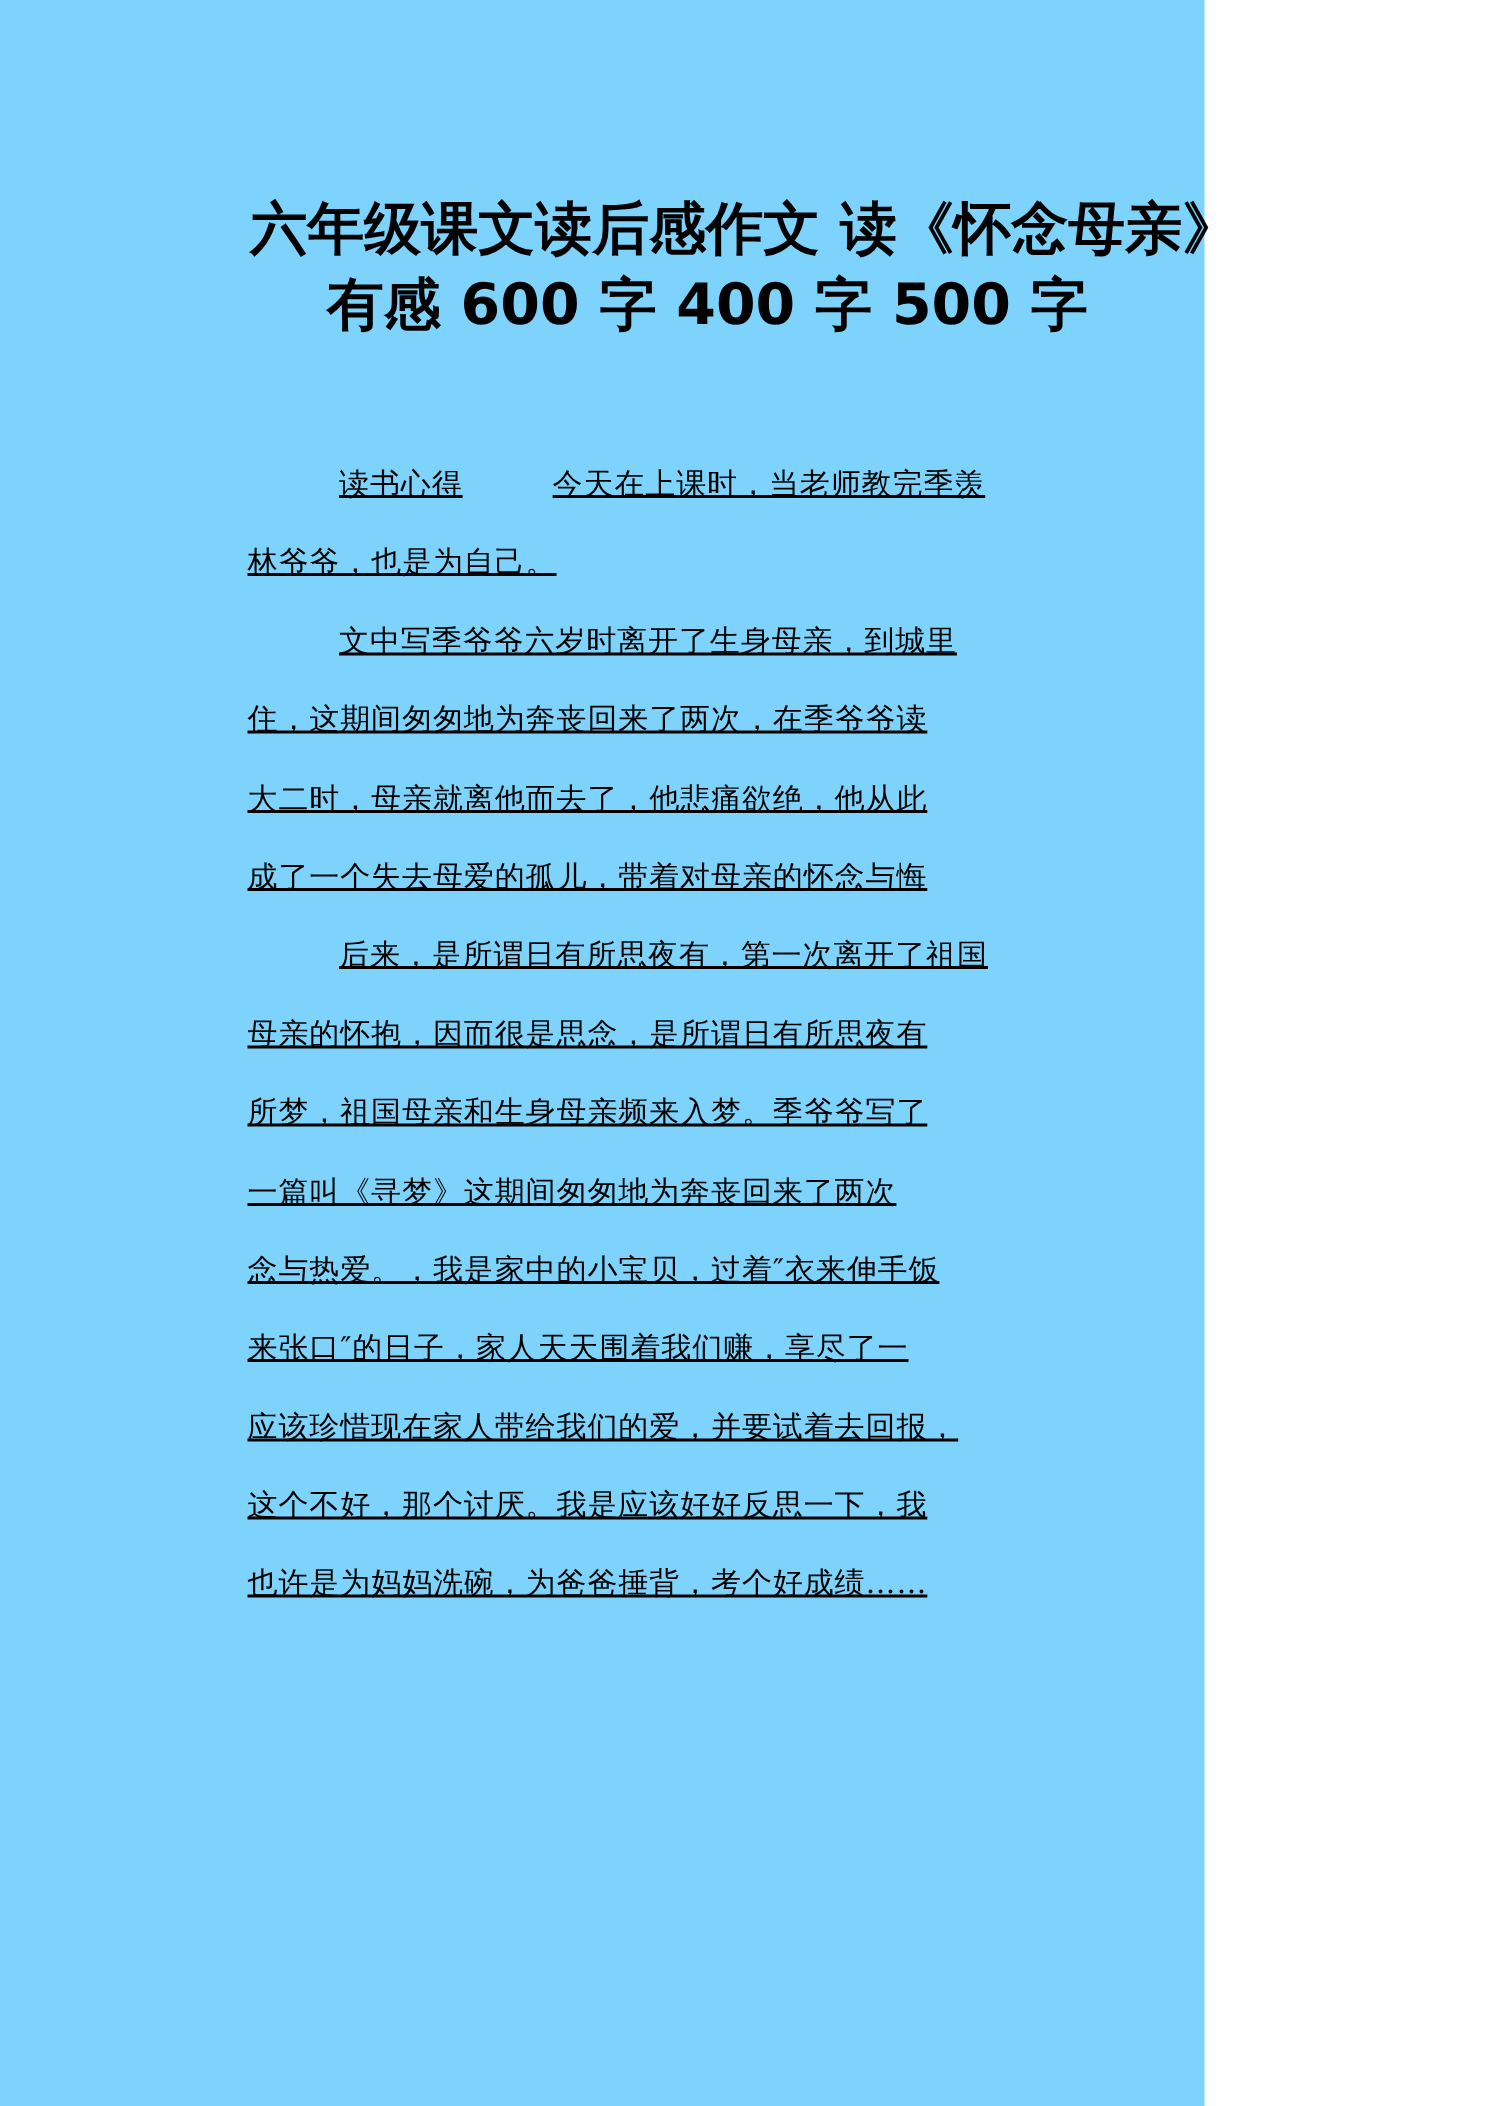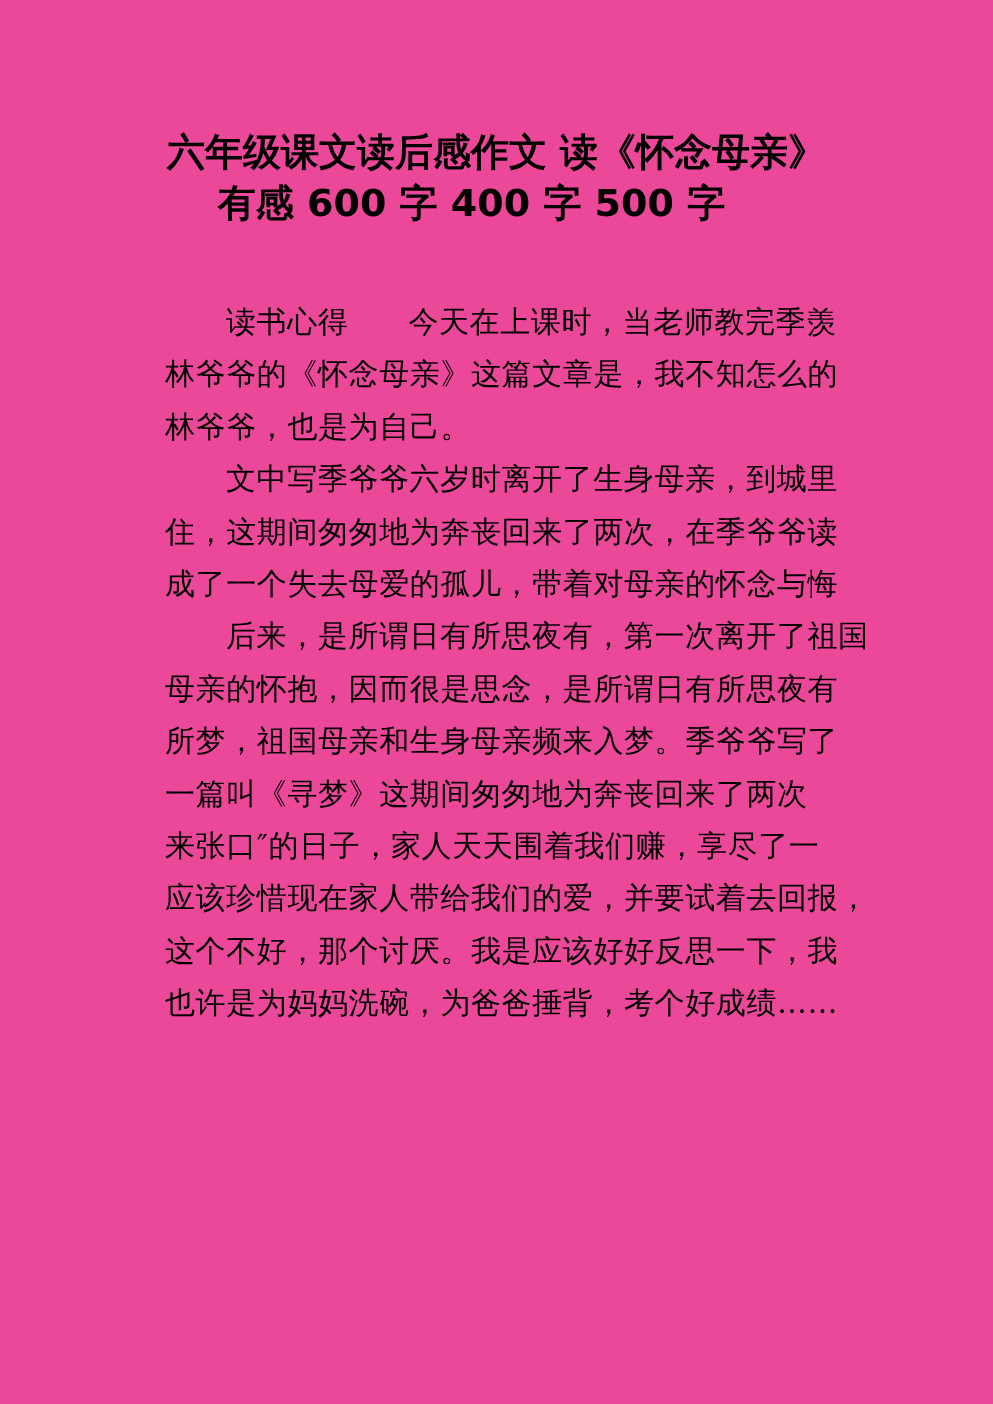--- a/index.html
+++ b/index.html
@@ -11,23 +11,23 @@
       width: 993px;
       height: 1404px;
       position: relative;
       overflow: hidden;
       font-family: "DejaVu Serif", "Liberation Serif", serif;
       color: #000000;
     }
     .page {
       position: absolute;
       left: 0; top: 0;
-      width: 993px;
+      width: 803px;
       height: 1404px;
-      background: #ec4899;
+      background: #7dd3fc;
     }
     .title {
       position: absolute;
       left: 0;
       width: 993px;
       text-align: center;
       font-family: "DejaVu Sans", "Liberation Sans", sans-serif;
       font-weight: bold;
       font-size: 38px;
       line-height: 52px;
@@ -38,46 +38,48 @@
     .title.l2 { top: 177px; left: -25px; }
     .body-text {
       position: absolute;
       left: 165px;
       top: 296px;
       width: 680px;
     }
     .line {
       height: 52.4px;
       line-height: 52.4px;
-      font-size: 30px;
+      font-size: 20px;
       white-space: nowrap;
       letter-spacing: 0.6px;
+      text-decoration: underline;
     }
     .line.indent { padding-left: 61px; }
     .gap { display: inline-block; width: 60px; }
   </style>
 </head>
 <body>
 
 <div class="page">
   <div class="title l1">六年级课文读后感作文  读《怀念母亲》</div>
   <div class="title l2">有感 600 字 400 字 500 字</div>
 
   <div class="body-text">
 
     <div class="line indent"><span>读书心得</span><span class="gap"></span><span>今天在上课时，当老师教完季羡</span></div>
-    <div class="line">林爷爷的《怀念母亲》这篇文章是，我不知怎么的</div>
     <div class="line">林爷爷，也是为自己。</div>
 
     <div class="line indent">文中写季爷爷六岁时离开了生身母亲，到城里</div>
     <div class="line">住，这期间匆匆地为奔丧回来了两次，在季爷爷读</div>
+    <div class="line">大二时，母亲就离他而去了，他悲痛欲绝，他从此</div>
     <div class="line">成了一个失去母爱的孤儿，带着对母亲的怀念与悔</div>
 
     <div class="line indent">后来，是所谓日有所思夜有，第一次离开了祖国</div>
     <div class="line">母亲的怀抱，因而很是思念，是所谓日有所思夜有</div>
     <div class="line">所梦，祖国母亲和生身母亲频来入梦。季爷爷写了</div>
     <div class="line">一篇叫《寻梦》这期间匆匆地为奔丧回来了两次</div>
+    <div class="line">念与热爱。，我是家中的小宝贝，过着″衣来伸手饭</div>
     <div class="line">来张口″的日子，家人天天围着我们赚，享尽了一</div>
     <div class="line">应该珍惜现在家人带给我们的爱，并要试着去回报，</div>
     <div class="line">这个不好，那个讨厌。我是应该好好反思一下，我</div>
     <div class="line">也许是为妈妈洗碗，为爸爸捶背，考个好成绩……</div>
   </div>
 </div>
 
 </body></html>

